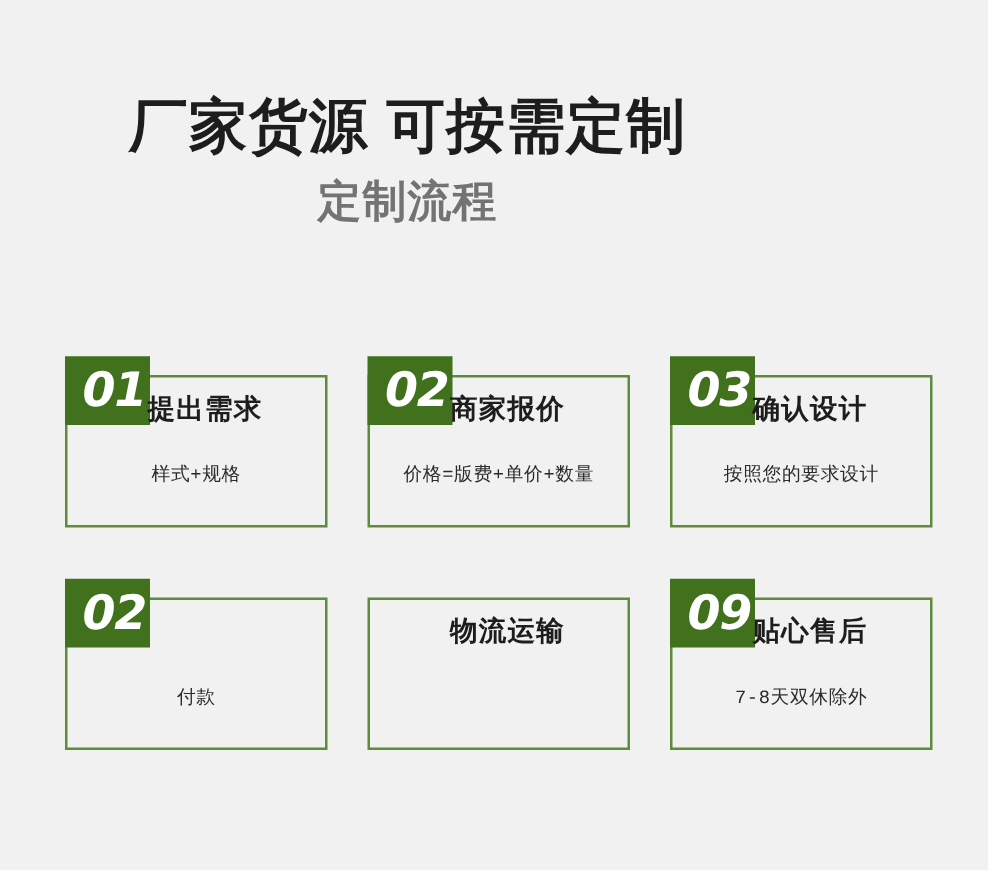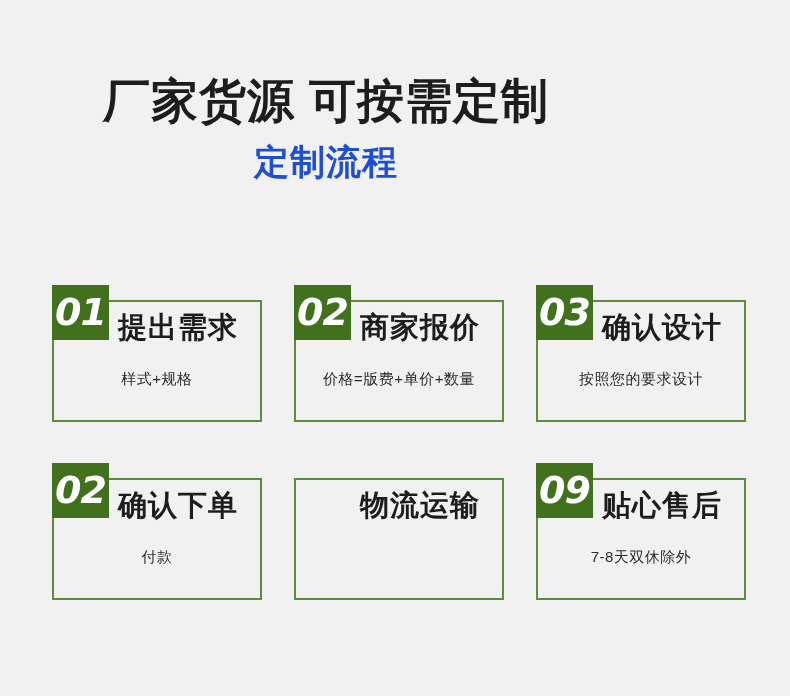--- a/index.html
+++ b/index.html
@@ -35,21 +35,21 @@
     font-weight: bold;
     color: #1d1d1d;
     letter-spacing: 1px;
     line-height: 1.15;
     white-space: nowrap;
   }
   .sub-title {
     margin-top: 14px;
     font-size: 35px;
     font-weight: bold;
-    color: #1d4ed8;
+    color: #737373;
     letter-spacing: 1px;
     line-height: 1.15;
     white-space: nowrap;
   }
 
   
   .steps {
     position: absolute;
     top: 285px;
     left: 52px;
@@ -86,45 +86,47 @@
     background: #42711e;
     color: #ffffff;
     font-size: 38px;
     font-weight: bold;
     font-style: italic;
     line-height: 55px;
     text-align: center;
     letter-spacing: -1px;
     z-index: 2;
     font-family: "DejaVu Sans", "Liberation Sans", sans-serif;
+    padding-left: 11px;
   }
 
   .step-title {
     position: absolute;
     left: 66px;
     top: 22px;
-    font-size: 29px;
+    font-size: 22px;
     font-weight: bold;
     color: #1d1d1d;
     letter-spacing: 1px;
     line-height: 40px;
     white-space: nowrap;
     z-index: 3;
   }
 
   .step-desc {
     position: absolute;
     left: 0;
     top: 85px;
     width: 210px;
     text-align: center;
     font-size: 15px;
     color: #2b2b2b;
     letter-spacing: 0.5px;
     white-space: nowrap;
+    font-family: Liberation Mono, monospace;
   }
 </style>
 </head>
 <body>
 
 <div class="page">
 
   <div class="header">
     <div class="main-title">厂家货源 可按需定制</div>
     <div class="sub-title">定制流程</div>
@@ -149,21 +151,20 @@
     <div class="step">
       <div class="step-box"></div>
       <div class="step-badge">03</div>
       <div class="step-title">确认设计</div>
       <div class="step-desc">按照您的要求设计</div>
     </div>
 
     <div class="step">
       <div class="step-box"></div>
       <div class="step-badge">02</div>
-      <div class="step-title">确认下单</div>
       <div class="step-desc">付款</div>
     </div>
 
     <div class="step">
       <div class="step-box"></div>
       <div class="step-title">物流运输</div>
     </div>
 
     <div class="step">
       <div class="step-box"></div>

